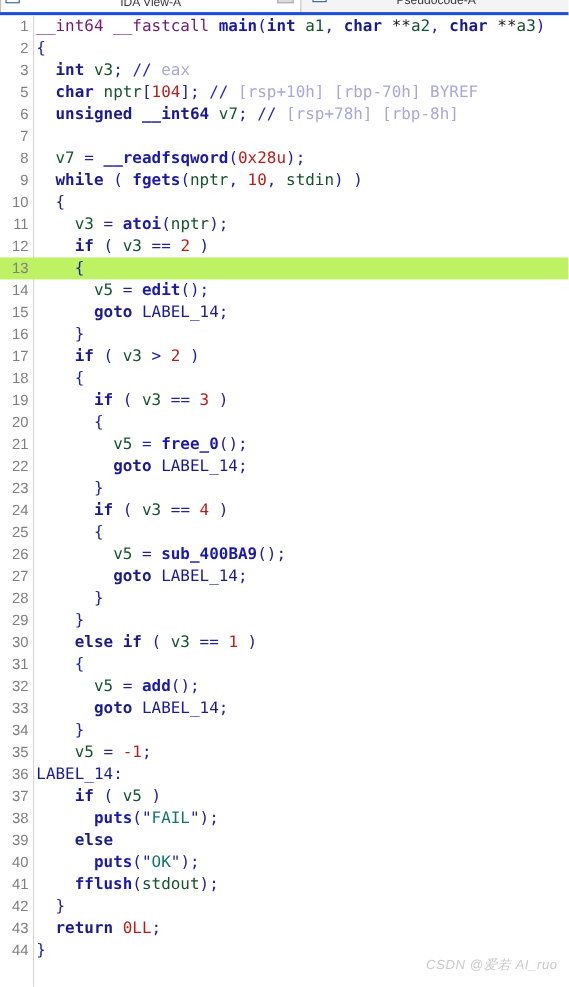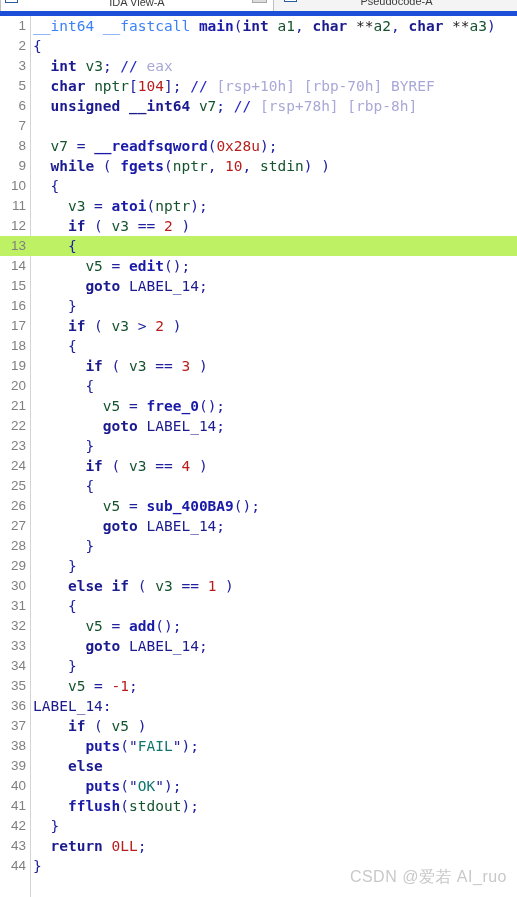--- a/index.html
+++ b/index.html
@@ -12,21 +12,21 @@
     height: 897px;
     overflow: hidden;
     font-family: "DejaVu Sans Mono", "Liberation Mono", monospace;
   }
 
   
   .tabstrip {
     position: relative;
     height: 11px;
     background: #f4f4f4;
-    border-bottom: 5px solid #1d4ed8;
+    border-bottom: 3px solid #1d4ed8;
     overflow: hidden;
     font-family: "Liberation Sans", sans-serif;
   }
   .tab {
     position: absolute;
     top: -9px;
     height: 20px;
     line-height: 20px;
     font-size: 11px;
     color: #3a3a3a;
@@ -96,44 +96,45 @@
     font-family: "Liberation Sans", sans-serif;
     vertical-align: top;
   }
   .ltext {
     display: inline-block;
     margin-left: 7px;
     vertical-align: top;
   }
 
   
-  .t-kw     { color: #3b82f6; }   
+  .t-kw     { color: #701a75; }   
   .t-type   { color: #1b1b8f; font-weight: bold; }  
   .t-fn     { color: #1a1aa8; font-weight: bold; }  
   .t-var    { color: #14532d; }   
   .t-num    { color: #b91c1c; }   
   .t-punct  { color: #2020a0; }   
   .t-plain  { color: #202020; }
   .t-cmt    { color: #2424c8; }   
   .t-cmttxt { color: #a8a8d8; }   
   .t-str    { color: #0f766e; }   
   .t-quote  { color: #2020a0; }
   .t-label  { color: #1b1b8f; margin-top: 32px; }
 
   
   .watermark {
     position: absolute;
     right: 10px;
     bottom: 14px;
     font-family: "Liberation Sans", sans-serif;
-    font-size: 16px;
+    font-size: 12px;
     color: #c9c9c9;
     letter-spacing: 0.5px;
     white-space: nowrap;
     user-select: none;
+    font-style: italic;
   }
 </style>
 </head>
 <body>
 
 <div class="tabstrip">
   <div class="tab active" style="left:0px; width:272px; text-align:center;">
     <span class="tab-icon" style="left:4px;"></span>
     <span>IDA View-A</span>
     <span class="tab-close" style="right:6px;"></span>

